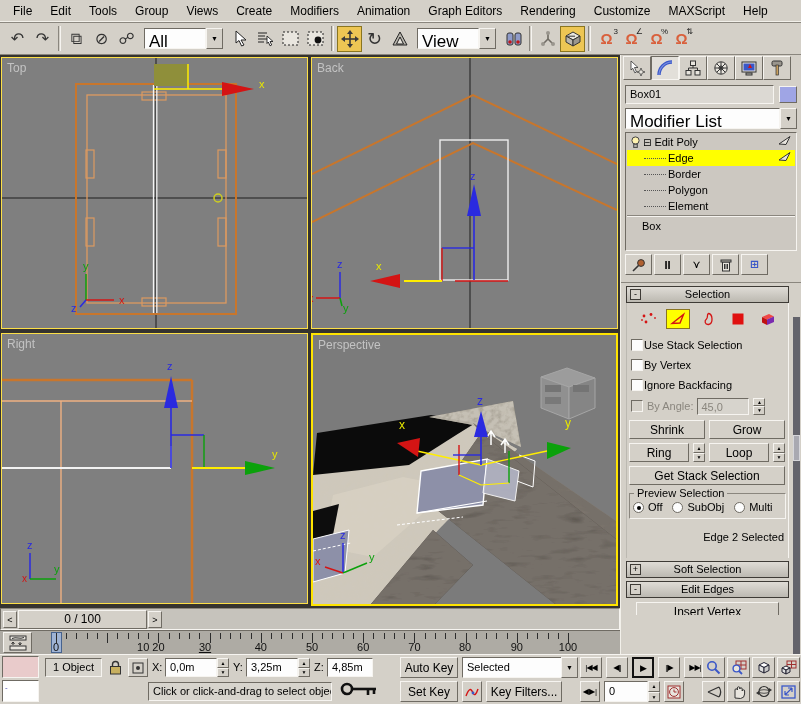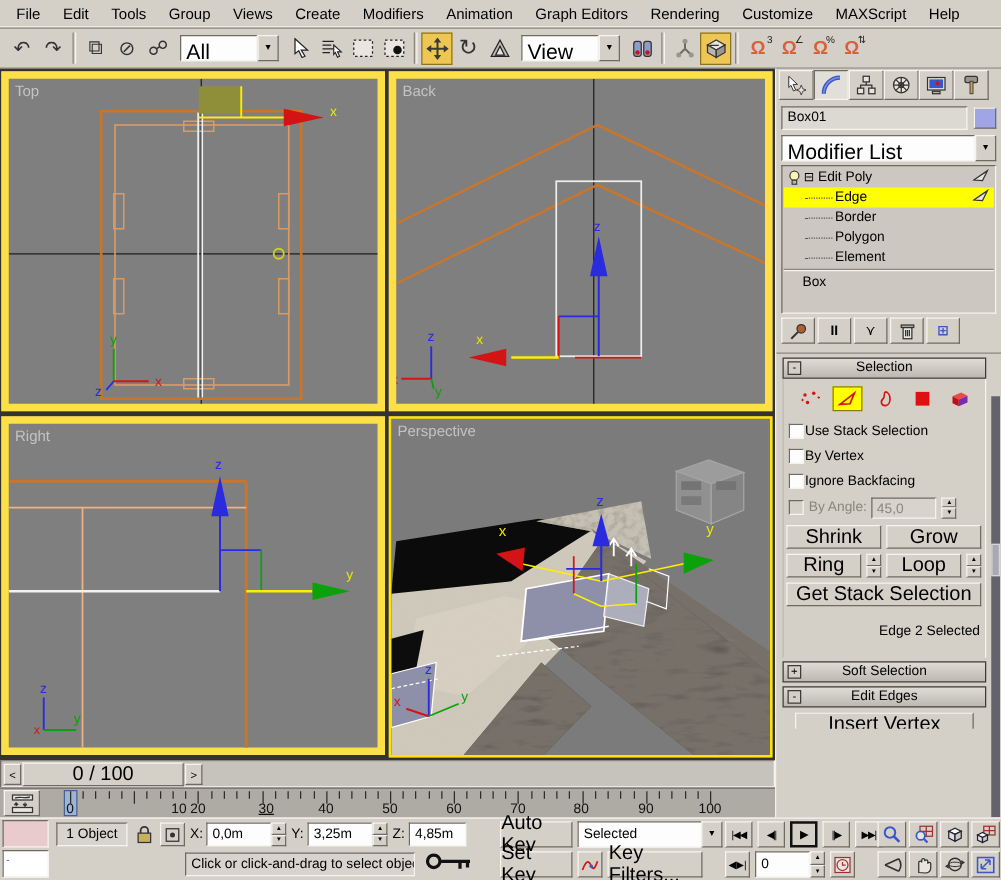--- a/index.html
+++ b/index.html
@@ -16,21 +16,21 @@
   .tbtn{width:25px;height:26px;display:flex;align-items:center;justify-content:center;font-size:16px;color:#333;flex:none}
   .tbtn.active{background:#edc654;border:1px solid #8a7520}
   .tsep{width:3px;height:25px;border-left:1px solid #8a867e;border-right:1px solid #f6f4f0;margin:0 3px;flex:none}
   .tdrop{height:21px;display:flex;margin:0 5px;flex:none}
   .tfield{width:62px;padding:3px 4px;font-size:17px;background:#fdfdfd}
   .tarrow{width:17px;font-size:7px}
   .magnet{color:#d9603c;font-weight:bold;font-size:15px;position:relative}
   .magnet sup{position:absolute;right:1px;top:1px;font-size:8px;color:#222;font-weight:normal}
   
   #viewports{position:absolute;left:0;top:55px;width:620px;height:553px;background:#35332f}
-  .vp{position:absolute;background:#7f7f7f;border:6px solid #fde047;overflow:hidden}
+  .vp{position:absolute;background:#7f7f7f;border:1px solid #fde047;overflow:hidden}
   #vp-top{left:1px;top:2px;width:307px;height:272px}
   #vp-back{left:311px;top:2px;width:307px;height:272px}
   #vp-right{left:1px;top:278px;width:307px;height:271px}
   #vp-persp{left:311px;top:278px;width:307px;height:273px;border:2px solid #ffe400}
   .vp-label{position:absolute;left:5px;top:3px;color:#c3c3c3;font-size:12px;z-index:5}
   .vp svg{position:absolute;left:0;top:0}
   
   #cmdpanel{position:absolute;left:620px;top:55px;width:181px;height:599px;background:#d4d0c8;border-left:1px solid #f2f0ea;overflow:hidden}
   #cp-tabs{display:flex;height:26px;padding:1px 2px 0 2px;gap:0}
   .cp-tab{width:28px;height:24px;display:flex;align-items:center;justify-content:center}
@@ -62,21 +62,21 @@
   .so-btn{width:24px;height:20px;display:flex;align-items:center;justify-content:center}
   .so-btn.active{background:#ffff00;border:1px solid #8a7520}
   .cb-row{display:flex;align-items:center;gap:1px;height:18px;margin:2px 0 2px 2px}
   .cb{width:12px;height:12px;background:#fdfdfd;flex:none}
   .cb.dis{background:#d4d0c8}
   .dim{color:#8a867e}
   #angle-row{display:flex;align-items:center;gap:4px;height:20px;margin:2px 0 4px 2px}
   #angle-field{width:52px;height:17px;background:#d7d4cd;color:#8a867e;padding:2px 3px}
   .spin{width:12px;height:17px;display:flex;flex-direction:column;flex:none}
   .spin div{flex:1;font-size:5px;display:flex;align-items:center;justify-content:center;background:#d4d0c8;border:1px solid;border-color:#f6f4f0 #6f6b63 #6f6b63 #f6f4f0}
-  .btn{display:flex;align-items:center;justify-content:center;font-size:16px}
+  .btn{display:flex;align-items:center;justify-content:center;font-size:12px}
   .brow{display:flex;gap:4px;margin:4px 0;align-items:center}
   #preview-box{border:1px solid;border-color:#8a867e #f6f4f0 #f6f4f0 #8a867e;margin:8px 0 2px 0;padding:7px 3px 5px 3px;position:relative}
   #preview-legend{position:absolute;left:4px;top:-7px;background:#d4d0c8;padding:0 3px}
   #preview-row{display:flex;gap:10px;align-items:center}
   .radio{width:11px;height:11px;border-radius:50%;background:#fdfdfd;border:1px solid #6f6b63;position:relative;flex:none}
   .radio.sel::after{content:"";position:absolute;left:3px;top:3px;width:4px;height:4px;border-radius:50%;background:#000}
   .rlabel{margin-left:4px}
   #sel-status{text-align:right;padding:10px 2px 12px 0}
   #insert-vertex-clip{height:13px;overflow:hidden;margin-top:4px;padding:0 10px}
   
@@ -620,20 +620,37 @@
             <div>▼</div>
           </span>
         <span class="btn raised" style="width:60px;height:19px">Loop</span>
         <span class="spin" style="height:19px">
             <div>▲</div>
             <div>▼</div>
           </span>
       </div>
       <div class="brow">
         <span class="btn raised" style="width:156px;height:19px">Get Stack Selection</span>
+      </div>
+      <div id="preview-box">
+        <span id="preview-legend">Preview Selection</span>
+        <div id="preview-row">
+            <span style="display: flex; align-items: center;">
+              <span class="radio sel"></span>
+              <span class="rlabel">Off</span>
+            </span>
+            <span style="display: flex; align-items: center;">
+              <span class="radio"></span>
+              <span class="rlabel">SubObj</span>
+            </span>
+            <span style="display: flex; align-items: center;">
+              <span class="radio"></span>
+              <span class="rlabel">Multi</span>
+            </span>
+          </div>
       </div>
       <div id="sel-status">Edge 2 Selected</div>
     </div>
 
     <div class="roll-h">
       <span class="roll-box">+</span>
       <span>Soft Selection</span>
     </div>
     <div class="roll-h">
       <span class="roll-box">-</span>
@@ -713,21 +730,21 @@
       <div class="tick" style="left: 470.56px;"></div>
       <div class="tick major" style="left: 480.8px;"></div>
       <div class="tick" style="left: 491.04px;"></div>
       <div class="tick" style="left: 501.28px;"></div>
       <div class="tick" style="left: 511.52px;"></div>
       <div class="tick" style="left: 521.76px;"></div>
       <div class="tick major" style="left: 532px;"></div>
       <div class="tick-label" style="left: 20px;">0</div>
       <div class="tick-label" style="left: 71.2px; margin-left: 36px;">10</div>
       <div class="tick-label" style="left: 122.4px;">20</div>
-      <div class="tick-label" style="left: 177px; text-decoration: underline;">30</div>
+      <div class="tick-label" style="left: 169px; text-decoration: underline;">30</div>
       <div class="tick-label" style="left: 224.8px;">40</div>
       <div class="tick-label" style="left: 276px;">50</div>
       <div class="tick-label" style="left: 327.2px;">60</div>
       <div class="tick-label" style="left: 378.4px;">70</div>
       <div class="tick-label" style="left: 421px; margin-left: 8px;">80</div>
       <div class="tick-label" style="left: 480.8px;">90</div>
       <div class="tick-label" style="left: 532px;">100</div>
     </div>
 </div>
 

